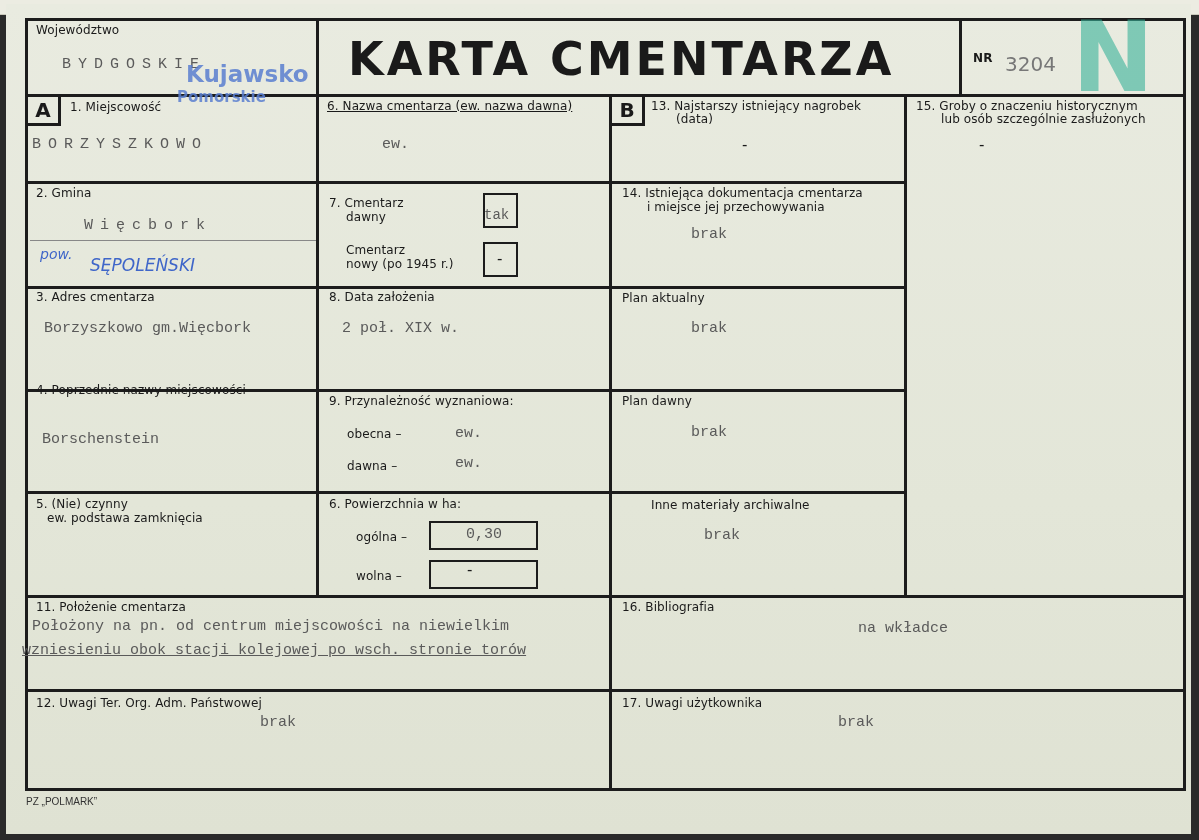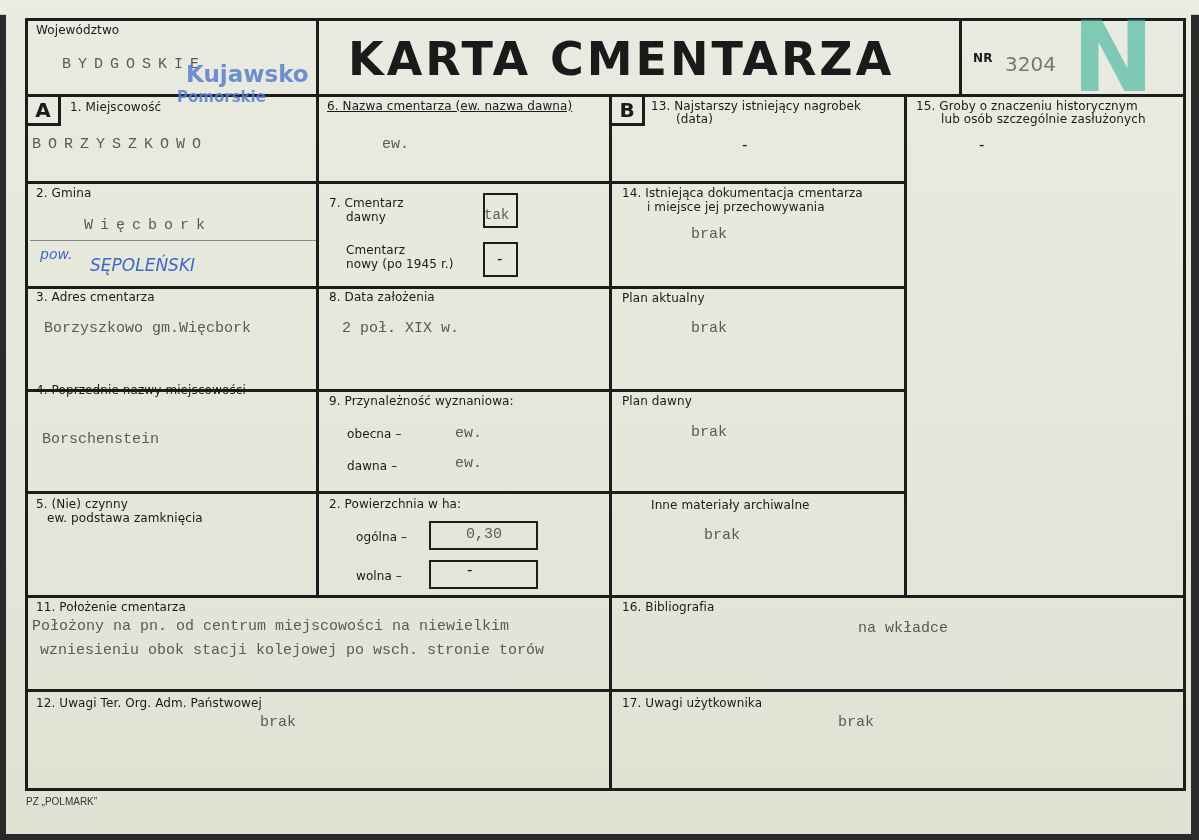--- a/index.html
+++ b/index.html
@@ -146,34 +146,34 @@
 <div class="type" style="left:455px; top:425px;">ew.</div>
 <div class="lbl" style="left:347px; top:460px;">dawna –</div>
 <div class="type" style="left:455px; top:455px;">ew.</div>
 
 <div class="lbl" style="left:622px; top:395px;">Plan dawny</div>
 <div class="type" style="left:691px; top:424px;">brak</div>
 
 <div class="lbl" style="left:36px; top:498px;">5. (Nie) czynny</div>
 <div class="lbl" style="left:47px; top:512px;">ew. podstawa zamknięcia</div>
 
-<div class="lbl" style="left:329px; top:498px;">2. Powierzchnia w ha:</div>
+<div class="lbl" style="left:329px; top:498px;">6. Powierzchnia w ha:</div>
 <div class="lbl" style="left:356px; top:531px;">ogólna –</div>
 <div class="smallbox" style="left:429px; top:521px; width:109px; height:29px;"></div>
 <div class="type" style="left:466px; top:526px;">0,30</div>
 <div class="lbl" style="left:356px; top:570px;">wolna –</div>
 <div class="smallbox" style="left:429px; top:560px; width:109px; height:29px;"></div>
 <div class="dash" style="left:467px; top:561px;">-</div>
 
 <div class="lbl" style="left:622px; top:499px;margin-left:29px;">Inne materiały archiwalne</div>
 <div class="type" style="left:704px; top:527px;">brak</div>
 
 <div class="lbl" style="left:36px; top:601px;">11. Położenie cmentarza</div>
 <div class="type" style="left:32px; top:618px;">Położony na pn. od centrum miejscowości na niewielkim</div>
-<div class="type" style="left:40px; top:642px;">wzniesieniu obok stacji kolejowej po wsch. stronie torów</div>
+<div class="type" style="left:22px; top:642px;text-decoration:underline;">wzniesieniu obok stacji kolejowej po wsch. stronie torów</div>
 
 <div class="lbl" style="left:622px; top:601px;">16. Bibliografia</div>
 <div class="type" style="left:858px; top:620px;text-align:right;">na wkładce</div>
 
 <div class="lbl" style="left:36px; top:697px;">12. Uwagi Ter. Org. Adm. Państwowej</div>
 <div class="type" style="left:260px; top:714px;">brak</div>
 
 <div class="lbl" style="left:622px; top:697px;">17. Uwagi użytkownika</div>
 <div class="type" style="left:838px; top:714px;">brak</div>
 

